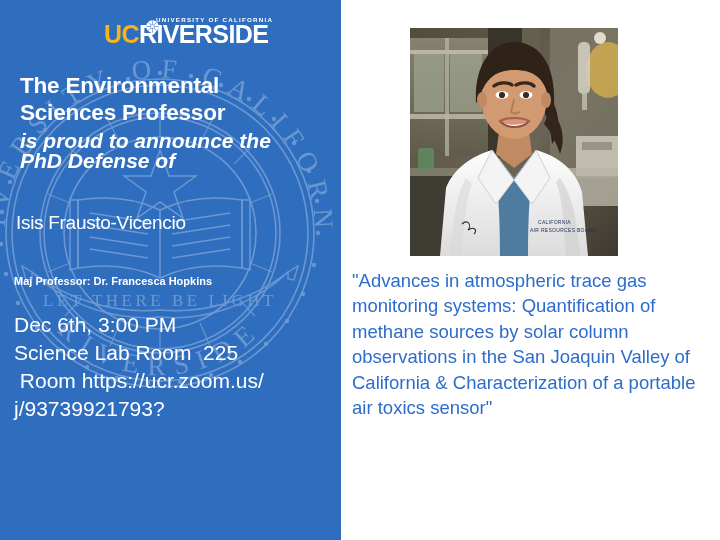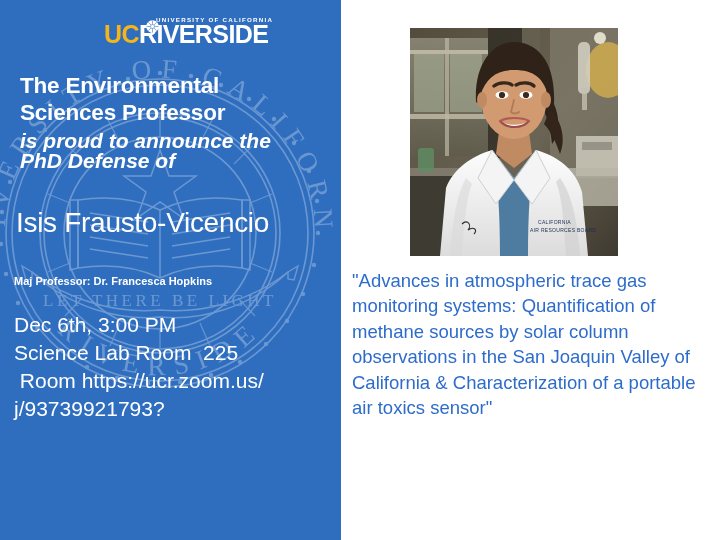--- a/index.html
+++ b/index.html
@@ -53,21 +53,21 @@
     color:#ffffff;font-weight:bold;font-size:22.5px;line-height:27px;
     letter-spacing:-0.2px;
   }
   .proud{
     position:absolute;left:20px;top:131px;width:300px;
     color:#ffffff;font-style:italic;font-weight:bold;font-size:21px;
     line-height:20px;
   }
   .candidate{
     position:absolute;left:16px;top:207px;width:330px;
-    color:#ffffff;font-weight:400;font-size:28px;line-height:32px;
+    color:#ffffff;font-weight:400;font-size:19px;line-height:32px;
     letter-spacing:-0.3px;white-space:nowrap;
   }
   .advisor{
     position:absolute;left:14px;top:272px;width:340px;
     color:#ffffff;font-weight:bold;font-size:11px;line-height:18px;
     white-space:nowrap;
   }
   .details{
     position:absolute;left:14px;top:311px;width:326px;
     color:#ffffff;font-weight:400;font-size:21px;line-height:28px;

